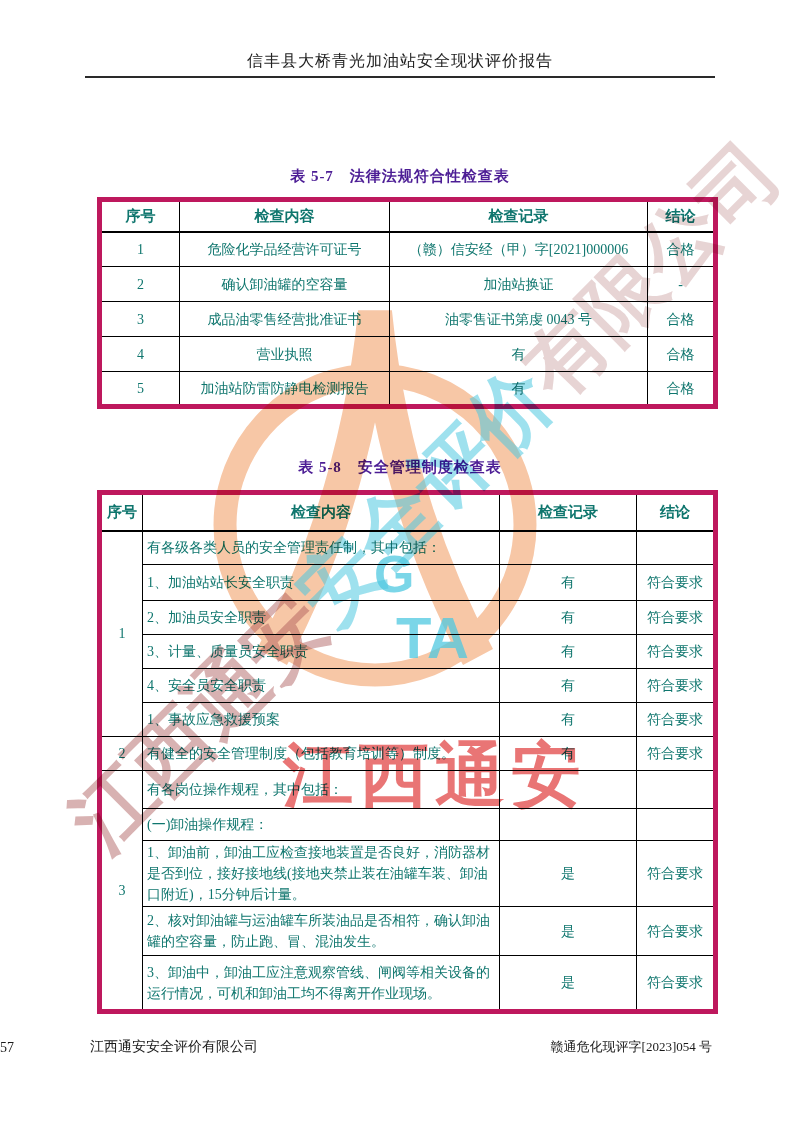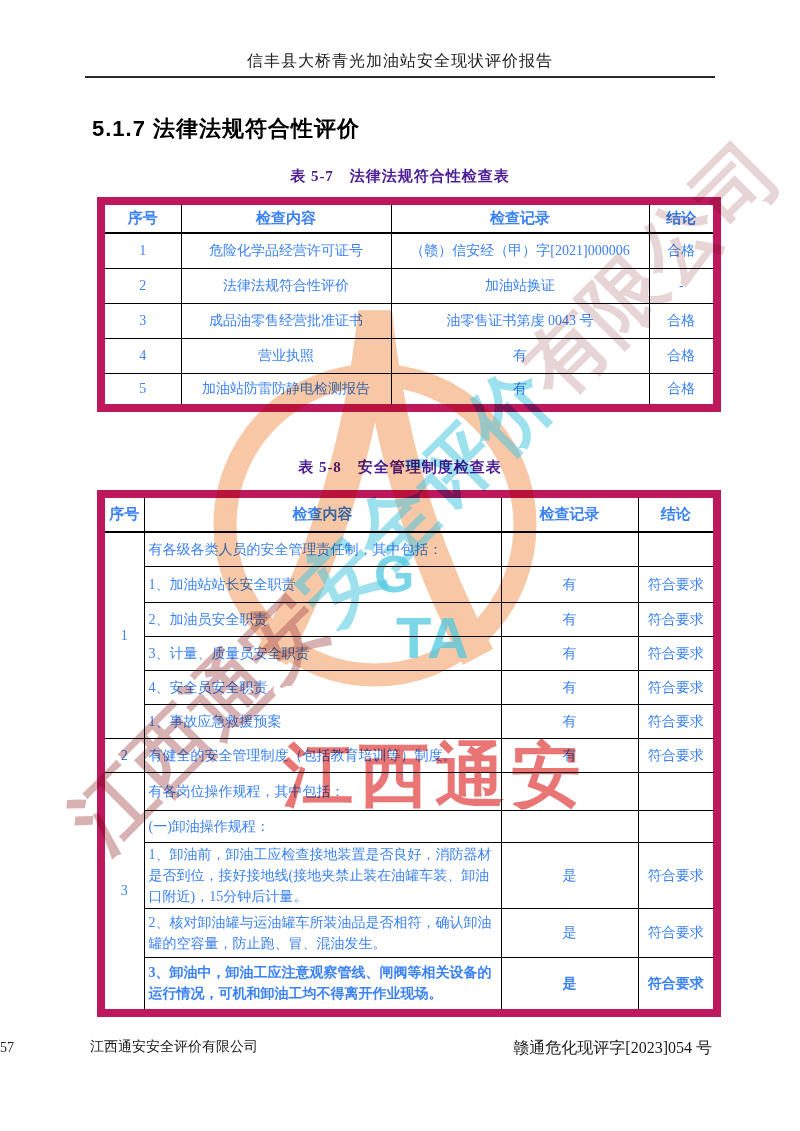--- a/index.html
+++ b/index.html
@@ -32,64 +32,63 @@
   .table-caption{
     position:absolute;left:0;width:100%;text-align:center;
     font-weight:bold;font-size:15px;color:#4c1d95;letter-spacing:1px;
   }
   .cap-57{top:167px;}
   .cap-58{top:458px;}
   
   table.doc-table{
     position:absolute;left:97px;
     width:616px;table-layout:fixed;
-    border-collapse:collapse;border:8px solid #be185d;
+    border-collapse:collapse;border:5px solid #be185d;
     background:transparent;
-    font-size:14px;color:#3b82f6;
+    font-size:14px;color:#0f766e;
   }
   .t1{top:197px;}
   .t2{top:490px;}
   table.doc-table th, table.doc-table td{
     border:1px solid #000;
     vertical-align:middle;
     padding:1px 4px;
     line-height:21px;
     overflow:hidden;
   }
   table.doc-table th{
     font-size:15px;font-weight:bold;text-align:center;
     border-bottom:2px solid #000;
   }
   td.c-center{text-align:center;}
   td.c-no{text-align:center;}
   td.c-content{text-align:left;padding-left:6px;}
   
   .footer-left{position:absolute;top:1038px;left:90px;font-size:14px;}
   .footer-center{position:absolute;top:1040px;left:0;width:100%;text-align:left;font-size:14px;}
-  .footer-right{position:absolute;top:1038px;right:88px;font-size:16px;}
+  .footer-right{position:absolute;top:1038px;right:88px;font-size:13px;}
   
   .wm{
     position:absolute;inset:0;z-index:5;
     pointer-events:none;
     mix-blend-mode:multiply;
   }
   .wm text{font-family:"Liberation Serif", serif;}
   .wm .diag{font-size:80px;font-weight:bold;}
   .wm .redtxt{font-size:70px;font-weight:bold;letter-spacing:6px;}
   .wm .lg-letter{font-family:"Liberation Sans", sans-serif;font-weight:bold;}
 </style>
 </head>
 <body>
 
 <div class="page">
 
   <div class="doc-title">信丰县大桥青光加油站安全现状评价报告</div>
   <div class="title-rule"></div>
 
-  <div class="sec-heading h-517">5.1.7 法律法规符合性评价</div>
   <div class="table-caption cap-57">表 5-7　法律法规符合性检查表</div>
   <table class="doc-table t1">
     <colgroup>
       <col style="width:80px">
         <col style="width:210px">
         <col style="width:258px">
         <col style="width:68px">
     </colgroup>
     <tbody>
         <tr style="height: 32px;">
@@ -99,21 +98,21 @@
           <th>结论</th>
         </tr>
         <tr style="height: 35px;">
           <td class="c-center">1</td>
           <td class="c-center">危险化学品经营许可证号</td>
           <td class="c-center">（赣）信安经（甲）字[2021]000006</td>
           <td class="c-center">合格</td>
         </tr>
         <tr style="height: 35px;">
           <td class="c-center">2</td>
-          <td class="c-center">法律法规符合性评价</td>
+          <td class="c-center">确认卸油罐的空容量</td>
           <td class="c-center">加油站换证</td>
           <td class="c-center">-</td>
         </tr>
         <tr style="height: 35px;">
           <td class="c-center">3</td>
           <td class="c-center">成品油零售经营批准证书</td>
           <td class="c-center">油零售证书第虔 0043 号</td>
           <td class="c-center">合格</td>
         </tr>
         <tr style="height: 35px;">
@@ -197,21 +196,21 @@
         <tr style="height: 65px;">
           <td class="c-content">1、卸油前，卸油工应检查接地装置是否良好，消防器材是否到位，接好接地线(接地夹禁止装在油罐车装、卸油口附近)，15分钟后计量。</td>
           <td class="c-center">是</td>
           <td class="c-center">符合要求</td>
         </tr>
         <tr style="height: 49px;">
           <td class="c-content">2、核对卸油罐与运油罐车所装油品是否相符，确认卸油罐的空容量，防止跑、冒、混油发生。</td>
           <td class="c-center">是</td>
           <td class="c-center">符合要求</td>
         </tr>
-        <tr style="height: 56px; font-weight: bold;">
+        <tr style="height: 56px;">
           <td class="c-content">3、卸油中，卸油工应注意观察管线、闸阀等相关设备的运行情况，可机和卸油工均不得离开作业现场。</td>
           <td class="c-center">是</td>
           <td class="c-center">符合要求</td>
         </tr>
       </tbody>
   </table>
 
   <div class="footer-left">江西通安安全评价有限公司</div>
   <div class="footer-center">57</div>
   <div class="footer-right">赣通危化现评字[2023]054 号</div>

